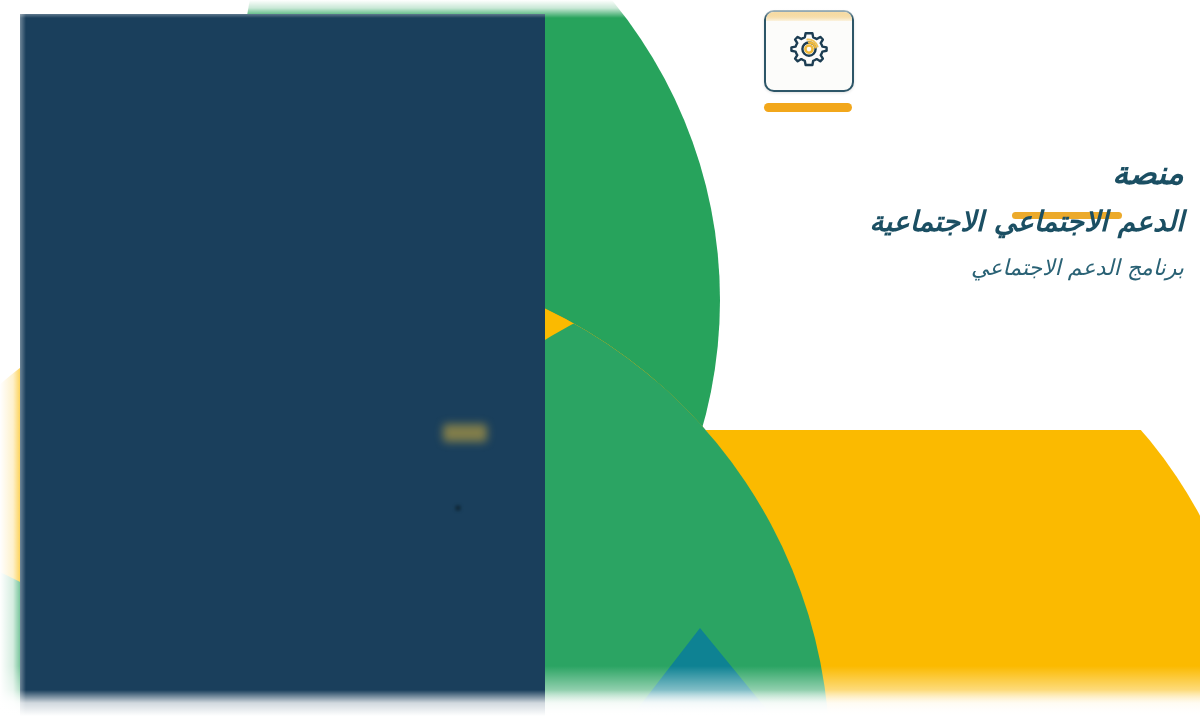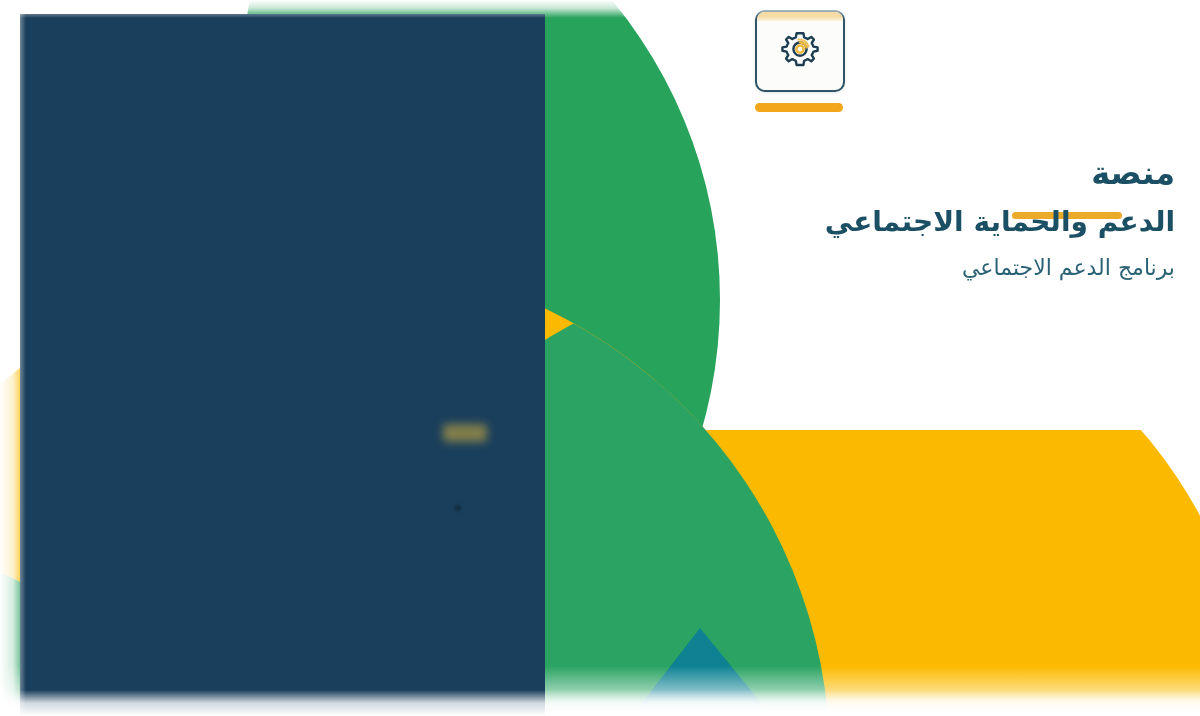--- a/index.html
+++ b/index.html
@@ -103,25 +103,26 @@
     width:6px; height:6px;
     border-radius:50%;
     background:rgba(10,25,35,0.55);
     filter:blur(1.4px);
     z-index:5;
   }
 
   
   .brand {
     position:absolute;
-    right:25px;
+    right:16px;
     top:10px;
     width:420px;
     direction:rtl;
     z-index:5;
+    font-style:italic;
   }
   .logo-wrap {
     display:flex;
     flex-direction:column;
     align-items:flex-end;
     margin-right:2px;
   }
   .logo-box {
     width:90px; height:82px;
     border:2.5px solid #2D5668;
@@ -284,21 +285,21 @@
           <circle cx="24" cy="22.1" r="3.6" fill="none" stroke="#EFB93B" stroke-width="2.6"></circle>
           <path d="M 24 15.5 A 6.6 6.6 0 0 1 30.4 20.4" fill="none" stroke="#EFB93B" stroke-width="2.3" stroke-linecap="round"></path>
           <path d="M 22.4 12.6 A 9.5 9.5 0 0 1 32.6 19.6" fill="none" stroke="#EFB93B" stroke-width="2" stroke-linecap="round" opacity="0.85"></path>
         </svg>
       </div>
       <div class="logo-underline"></div>
     </div>
 
     <div class="brand-text">
       <div class="brand-line-1">منصة</div>
-      <div class="brand-line-2">الدعم والحماية الاجتماعي</div>
+      <div class="brand-line-2">الدعم الاجتماعي الاجتماعية</div>
       <div class="brand-line-3">برنامج الدعم الاجتماعي</div>
     </div>
   </div>
 
   <div class="vignette-top"></div>
   <div class="vignette-bottom"></div>
   <div class="vignette-left"></div>
 
 </div>
 

